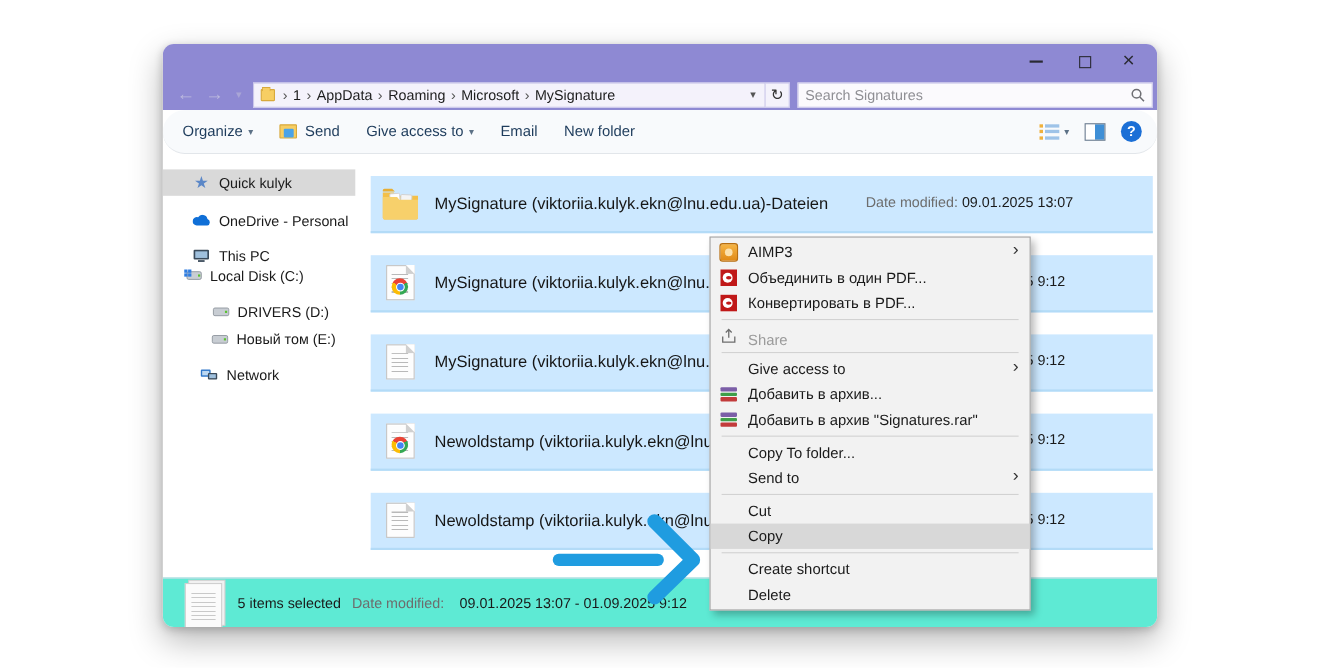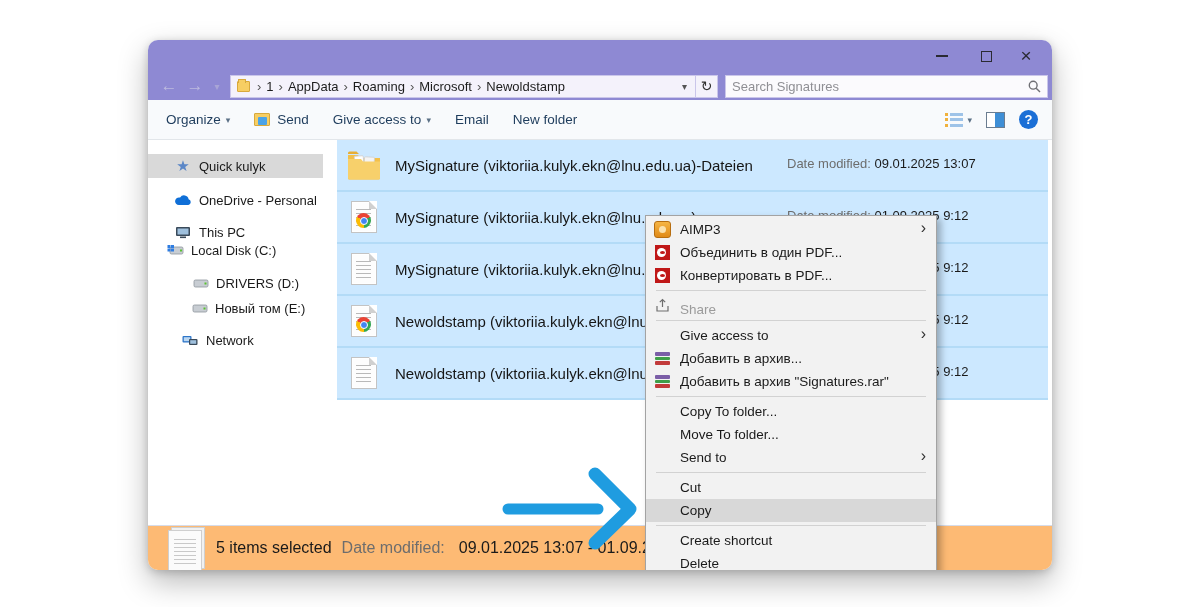--- a/index.html
+++ b/index.html
@@ -28,56 +28,56 @@
   .addr-folder::before{ content:""; position:absolute; left:0; top:-3px; width:6px; height:3px; background:#f7ce63; border:1px solid #d8a93c; border-bottom:none; border-radius:1px 1px 0 0; }
   .crumb { padding:0 4px; white-space:nowrap; }
   .crumb-sep { color:#555; font-size:13px; padding:0 1px; }
   .addr-drop { margin-left:auto; color:#555; font-size:10px; padding:0 4px; }
   .refreshbox { height:23px; width:22px; background:#f4f2fb; border:1px solid #cac6ea; border-left:none; display:flex; align-items:center; justify-content:center; font-size:14px; color:#333; }
   .searchbox { display:flex; align-items:center; height:23px; background:#fbfafd; border:1px solid #cac6ea; margin-left:7px; flex:1; margin-right:4px; font-size:13px; color:#8a8a8a; padding:0 6px; }
   .searchbox input { border:none; outline:none; background:transparent; flex:1; font-size:13px; font-family:Liberation Sans, sans-serif; color:#333; }
   .searchbox input::placeholder { color:#8f8f94; }
 
   
-  .toolbar { position:absolute; left:0; top:60px; width:100%; height:40px; background:#f8fafc; border-bottom:1px solid #e2e6ea; display:flex; align-items:center; font-size:13.5px; color:#1e3c5c; }
+  .toolbar { position:absolute; left:0; top:60px; width:100%; height:40px; background:#f8fafc; border-bottom:1px solid #e2e6ea; display:flex; align-items:center; font-size:13.5px; color:#1e3c5c;border-radius:20px; }
   .tool { display:flex; align-items:center; padding:0 12px; height:100%; cursor:default; white-space:nowrap; }
   .tool .drop { font-size:9px; margin-left:5px; color:#5c7186; }
   .tool-open-icon { width:16px; height:13px; background:#f7ce63; border:1px solid #d8a93c; border-radius:1px; margin-right:7px; position:relative; }
   .tool-open-icon::after { content:""; position:absolute; left:3px; top:3px; width:9px; height:8px; background:#4aa3e8; border-radius:1px; }
   .toolbar-right { margin-left:auto; display:flex; align-items:center; gap:14px; padding-right:14px; }
   .viewlist-icon { width:18px; height:16px; display:flex; flex-direction:column; justify-content:space-between; padding:1px 0; }
   .viewlist-icon i { display:block; height:3px; background:linear-gradient(to right,#f0b13c 0 3px,transparent 3px 5px,#9ec3e8 5px 100%); }
   .panes-icon { width:19px; height:16px; border:1px solid #6b7d90; background:linear-gradient(to right,#ffffff 0 8px,#3f8fd6 8px 100%); }
   .help-icon { width:19px; height:19px; border-radius:50%; background:#1b6fd6; color:#fff; font-size:13px; font-weight:bold; display:flex; align-items:center; justify-content:center; }
 
   
   .sidebar { position:absolute; left:0; top:100px; width:182px; height:385px; background:#fff; font-size:13px; color:#1a1a1a; }
   .side-item { position:absolute; left:0; height:24px; display:flex; align-items:center; white-space:nowrap; cursor:default; }
   .side-item .sic { width:18px; margin-right:7px; display:flex; align-items:center; justify-content:center; }
   .side-sel { background:#d9d9d9; width:175px; }
   .star-glyph { color:#5b87c7; font-size:15px; }
   .cloud-svg, .pc-svg, .disk-svg, .net-svg { display:block; }
 
   
   .filelist { position:absolute; left:189px; top:100px; width:711px; height:385px; background:#fff; }
-  .frow { position:relative; height:52px; background:#cce8ff; border-bottom:2px solid #b3dbf7; display:flex; align-items:center; }
+  .frow { position:relative; height:52px; background:#cce8ff; border-bottom:2px solid #b3dbf7; display:flex; align-items:center;margin-top:20px; }
   .frow .ficon { width:34px; height:36px; margin:0 14px 0 10px; display:flex; align-items:center; justify-content:center; }
   .fname { font-size:15px; color:#161616; white-space:nowrap; }
   .fdate { position:absolute; left:450px; top:16px; font-size:13px; white-space:nowrap; }
   .fdate .lbl { color:#6d6d6d; }
   .fdate .val { color:#1a1a1a; }
 
   .page-icon { width:26px; height:32px; background:#fdfdfd; border:1px solid #c3c3c3; position:relative; box-shadow:inset 0 0 0 1px #fff; }
   .page-icon::before { content:""; position:absolute; right:-1px; top:-1px; border-style:solid; border-width:0 8px 8px 0; border-color:transparent #ffffff #d0d0d0 transparent; }
   .page-lines { position:absolute; left:4px; right:5px; top:7px; bottom:4px; background:repeating-linear-gradient(to bottom,#b9b9b9 0 1px,transparent 1px 4px); }
   .chrome-ball { position:absolute; left:4px; bottom:4px; width:15px; height:15px; border-radius:50%; background:conic-gradient(from -60deg,#ea4335 0 120deg,#34a853 0 240deg,#fbbc05 0 360deg); }
   .chrome-ball::after { content:""; position:absolute; inset:3.5px; background:#4285f4; border:1.5px solid #fff; border-radius:50%; }
 
   
-  .statusbar { position:absolute; left:0; bottom:0; width:100%; height:45px; background:#fdba74; border-top:1px solid #d6dcea; font-size:16px; display:flex; align-items:center; }
+  .statusbar { position:absolute; left:0; bottom:0; width:100%; height:45px; background:#5eead4; border-top:1px solid #d6dcea; font-size:13px; display:flex; align-items:center; }
   .status-doc { position:relative; width:34px; height:42px; margin:6px 14px 0 20px; background:#fbfbfb; border:1px solid #cfcfcf; box-shadow:3px -3px 0 -1px #f1f1f1, 3px -3px 0 0 #cfcfcf; }
   .status-doc::before { content:""; position:absolute; left:5px; right:5px; top:8px; bottom:5px; background:repeating-linear-gradient(to bottom,#c9c9c9 0 1px,transparent 1px 4px); }
   .status-count { color:#1a1a1a; margin-right:10px; }
   .status-lbl { color:#6d6d6d; margin-right:14px; }
   .status-range { color:#1a1a1a; }
 
   
   .ctxmenu { position:absolute; left:497px; top:175px; width:292px; background:#f2f2f2; border:1px solid #a3a3a3; box-shadow:4px 4px 7px rgba(0,0,0,.28); padding:2px 0; z-index:40; }
   .mi { position:relative; height:23px; display:flex; align-items:center; padding-left:34px; padding-right:10px; font-size:13.5px; color:#1a1a1a; white-space:nowrap; cursor:default; }
   .mi .ic { position:absolute; left:8px; top:3px; width:17px; height:17px; display:flex; align-items:center; justify-content:center; }
@@ -126,21 +126,21 @@
           <span class="addr-folder"></span>
           <span class="crumb-sep">›</span>
           <span class="crumb">1</span>
           <span class="crumb-sep">›</span>
           <span class="crumb">AppData</span>
           <span class="crumb-sep">›</span>
           <span class="crumb">Roaming</span>
           <span class="crumb-sep">›</span>
           <span class="crumb">Microsoft</span>
           <span class="crumb-sep">›</span>
-          <span class="crumb">Newoldstamp</span>
+          <span class="crumb">MySignature</span>
           <span class="addr-drop">▾</span>
         </div>
         <div class="refreshbox">
             <span>↻</span>
           </div>
 
         <div class="searchbox">
           <input type="text" placeholder="Search Signatures" style="">
           <svg width="13" height="13" viewBox="0 0 13 13">
               <circle cx="5.2" cy="5.2" r="3.9" fill="none" stroke="#6f6f74" stroke-width="1.4"></circle>
@@ -383,23 +383,20 @@
               <i class="b3"></i>
             </span>
           </span>
         <span>Добавить в архив "Signatures.rar"</span>
       </div>
       <div class="msep"></div>
       <div class="mi">
         <span>Copy To folder...</span>
       </div>
       <div class="mi">
-        <span>Move To folder...</span>
-      </div>
-      <div class="mi">
         <span>Send to</span>
         <span class="sub">›</span>
       </div>
       <div class="msep"></div>
       <div class="mi">
         <span>Cut</span>
       </div>
       <div class="mi mi-hl">
         <span>Copy</span>
       </div>

